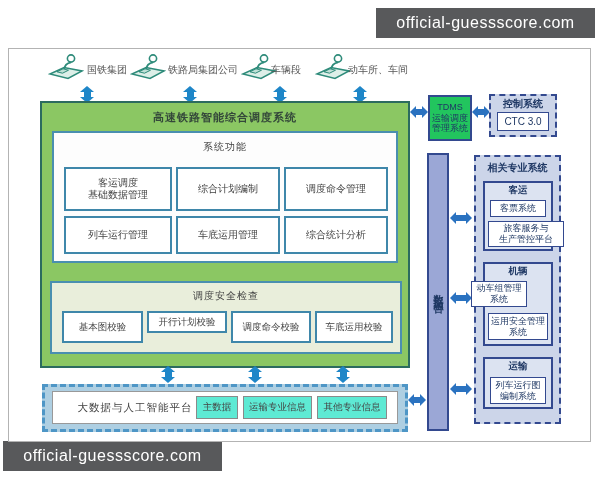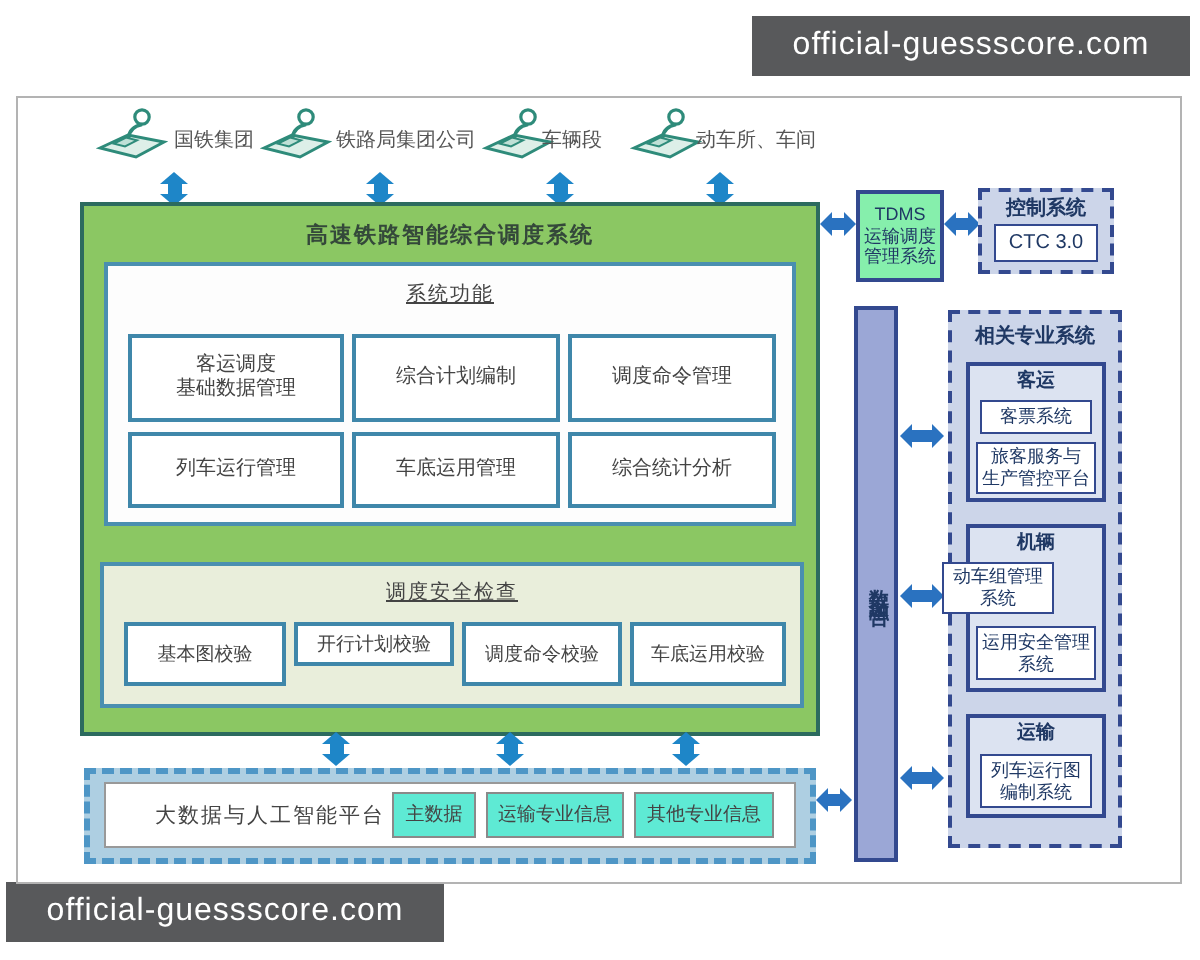--- a/index.html
+++ b/index.html
@@ -16,34 +16,34 @@
   
   .frame{border:1px solid #b3b3b3;background:#fff;}
 
   
   .entity-label{font-size:10px;color:#555;}
 
   
   .green-box{background:#8bc763;border:2.5px solid #2c6b5f;}
   .main-title{font-size:11px;font-weight:600;color:#34483a;letter-spacing:1px;}
   .white-panel{background:#fdfdfd;border:2px solid #4a8fb0;}
-  .panel-title{font-size:10px;color:#444;letter-spacing:1px;text-decoration:underline;}
+  .panel-title{font-size:10px;color:#444;letter-spacing:1px;}
   .fbox{background:#fff;border:2px solid #3f87aa;font-size:10px;color:#444;}
   .safety-panel{background:#e9eedb;border:2px solid #4a8fb0;}
   .sbox{background:#fff;border:2px solid #3f87aa;font-size:9.5px;color:#444;}
 
   
   .platform{background:#aecfe2;border:3px dashed #4e96c6;}
   .platform-inner{background:#fff;border:1px solid #999;}
   .platform-title{font-size:10.5px;color:#444;letter-spacing:1px;}
   .pbox{background:#5eead4;border:1px solid #8a8a8a;font-size:9.5px;color:#444;}
 
   
   .navy{color:#1f3864;}
-  .tdms{background:#86efac;border:2px solid #33498f;font-size:9px;}
+  .tdms{background:#22c55e;border:2px solid #33498f;font-size:9px;}
   .dash-panel{background:#ccd5e9;border:2px dashed #33498f;}
   .dash-title{font-size:10px;font-weight:600;}
   .navy-box{background:#fff;border:1.5px solid #33498f;font-size:9px;}
   .group-box{background:#dce3f1;border:2px solid #33498f;}
   .group-title{font-size:9.5px;font-weight:600;}
   .fusion-bar{background:#9ba7d6;border:2px solid #33498f;}
   .fusion-text{writing-mode:vertical-rl;text-orientation:upright;font-size:10px;
                letter-spacing:3px;font-weight:600;}
 
   
@@ -160,21 +160,21 @@
   <div class="h-arrow" style="left:456px;top:215px;width:10px"></div>
   <div class="h-arrow" style="left:456px;top:295px;width:10px"></div>
   <div class="h-arrow" style="left:456px;top:386px;width:10px"></div>
 
   <div class="abs dash-panel" style="left:474px;top:155px;width:87px;height:269px"></div>
   <div class="abs center dash-title navy" style="left:474px;top:161px;width:87px;height:14px">相关专业系统</div>
 
   <div class="abs group-box" style="left:483px;top:181px;width:70px;height:70px"></div>
   <div class="abs center group-title navy" style="left:483px;top:184px;width:70px;height:13px">客运</div>
   <div class="abs center navy-box navy" style="left:490px;top:200px;width:56px;height:17px">客票系统</div>
-  <div class="abs center pre navy-box navy" style="left:488px;top:221px;width:60px;height:26px">旅客服务与
+  <div class="abs center pre navy-box navy" style="left:488px;top:221px;width:76px;height:26px">旅客服务与
 生产管控平台</div>
 
   <div class="abs group-box" style="left:483px;top:262px;width:70px;height:84px"></div>
   <div class="abs center group-title navy" style="left:483px;top:265px;width:70px;height:13px">机辆</div>
   <div class="abs center pre navy-box navy" style="left:471px;top:281px;width:56px;height:26px">动车组管理
 系统</div>
   <div class="abs center pre navy-box navy" style="left:488px;top:313px;width:60px;height:27px">运用安全管理
 系统</div>
 
   <div class="abs group-box" style="left:483px;top:357px;width:70px;height:52px"></div>

